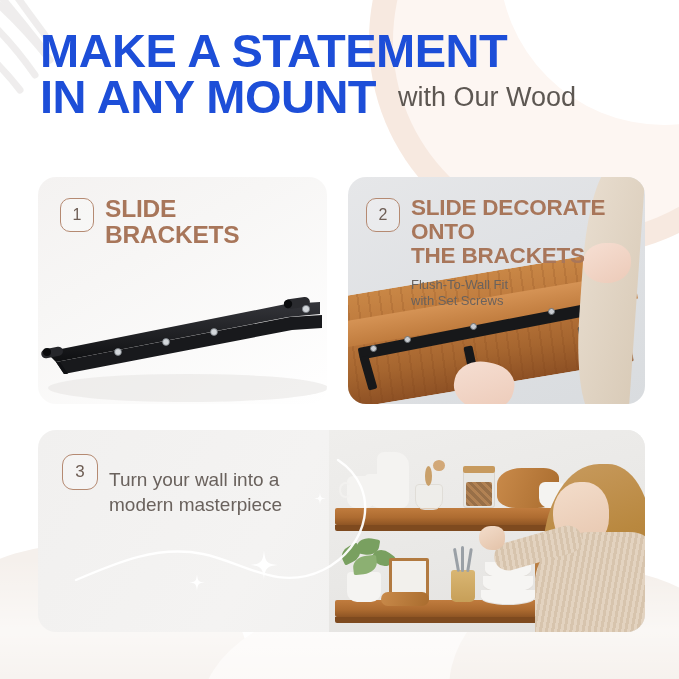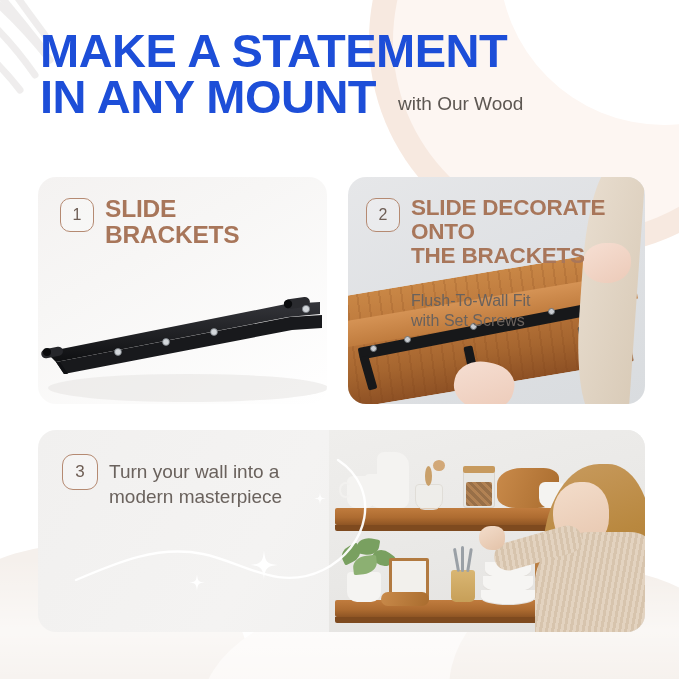--- a/index.html
+++ b/index.html
@@ -55,21 +55,21 @@
   }
 
   
   .header { position:absolute; left:40px; top:28px; right:20px; }
   .headline{
     font-size:47px; font-weight:700; letter-spacing:-0.5px;
     line-height:.98; color:#1d4ed8; white-space:nowrap;
   }
   .head-row { display:flex; align-items:flex-end; gap:22px; }
   .subhead{
-    font-size:19px; line-height:1.32; color:#5d5752;
+    font-size:27px; line-height:1.32; color:#5d5752;
     font-weight:400; padding-bottom:4px; white-space:nowrap;
   }
 
   
   .card{
     position:absolute; border-radius:18px; overflow:hidden;
   }
   .card-1{
     left:38px; top:177px; width:289px; height:227px;
     background:linear-gradient(150deg,#f4f2f1 0%, #f7f6f5 35%, #ffffff 100%);
@@ -103,22 +103,22 @@
     color:#a8765a; letter-spacing:-.2px; white-space:pre-line;
   }
   .card-2 .ctitle{ font-size:22.5px; }
   .card-3 .ctitle{ font-size:25.5px; }
 
   .cdesc{
     font-size:17.5px; line-height:1.3; color:#6a625d;
     font-weight:400; white-space:pre-line;
   }
   .card-1 .cdesc{ margin-top:11px; }
-  .card-2 .cdesc{ margin-top:23px; font-size:16px; }
-  .card-3 .cdesc{ margin-top:8px; font-size:19px; }
+  .card-2 .cdesc{ margin-top:9px; font-size:13px; }
+  .card-3 .cdesc{ margin-top:16px; font-size:19px; }
 
   
   .bracket-wrap{ position:absolute; left:0; bottom:0; width:100%; height:120px; }
 
   
   .c2-photo{ position:absolute; inset:0; }
   .wood-plank{
     position:absolute; left:-6px; bottom:-6px; width:296px; height:112px;
     transform:rotate(-9.5deg); transform-origin:left bottom;
     background:

